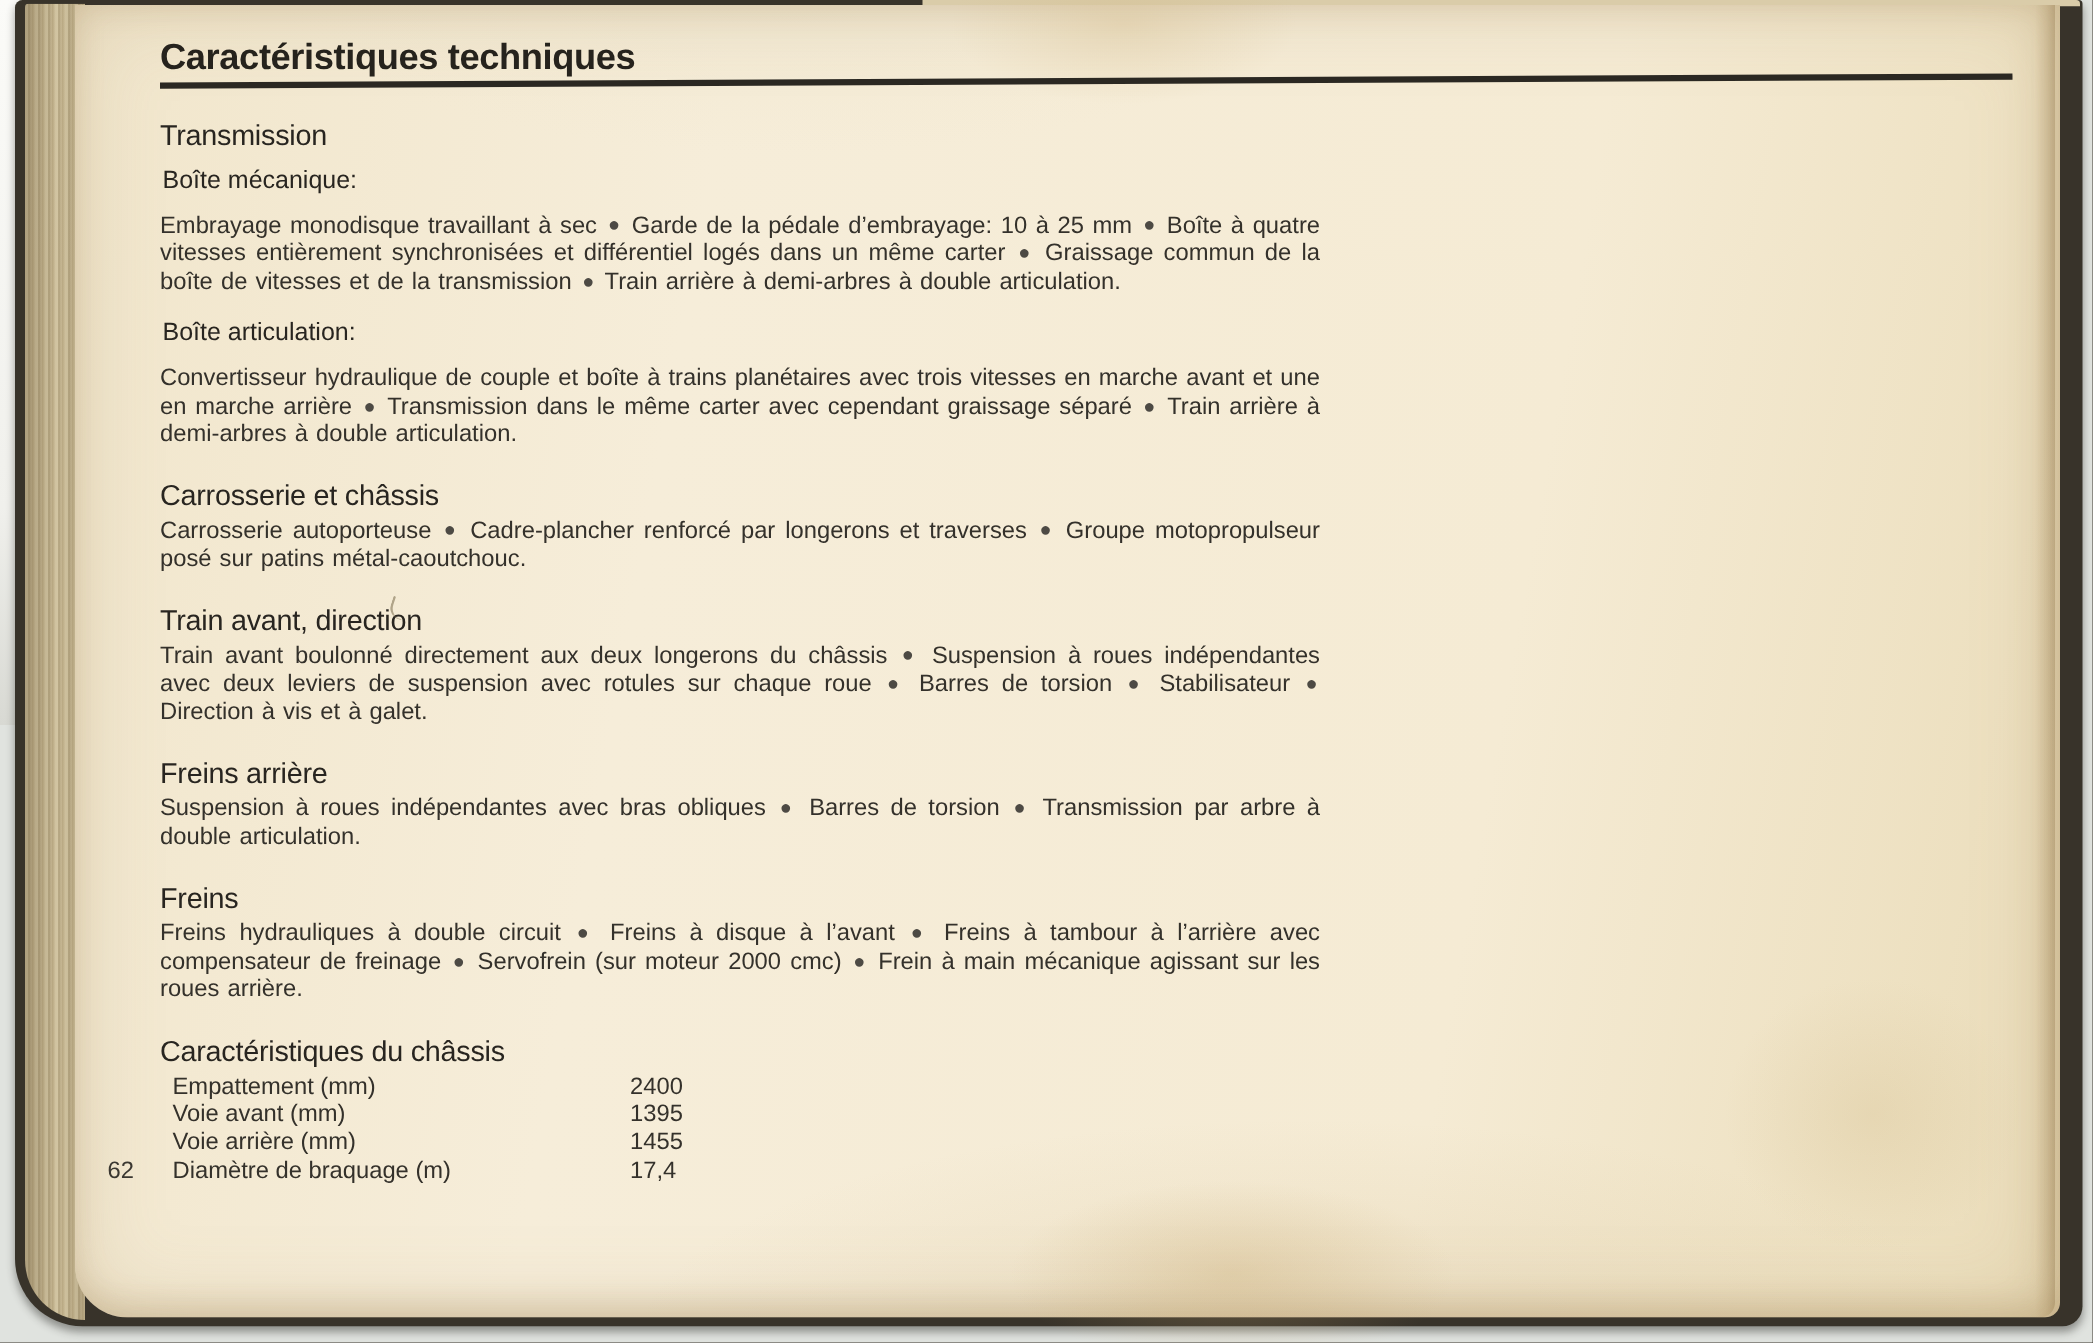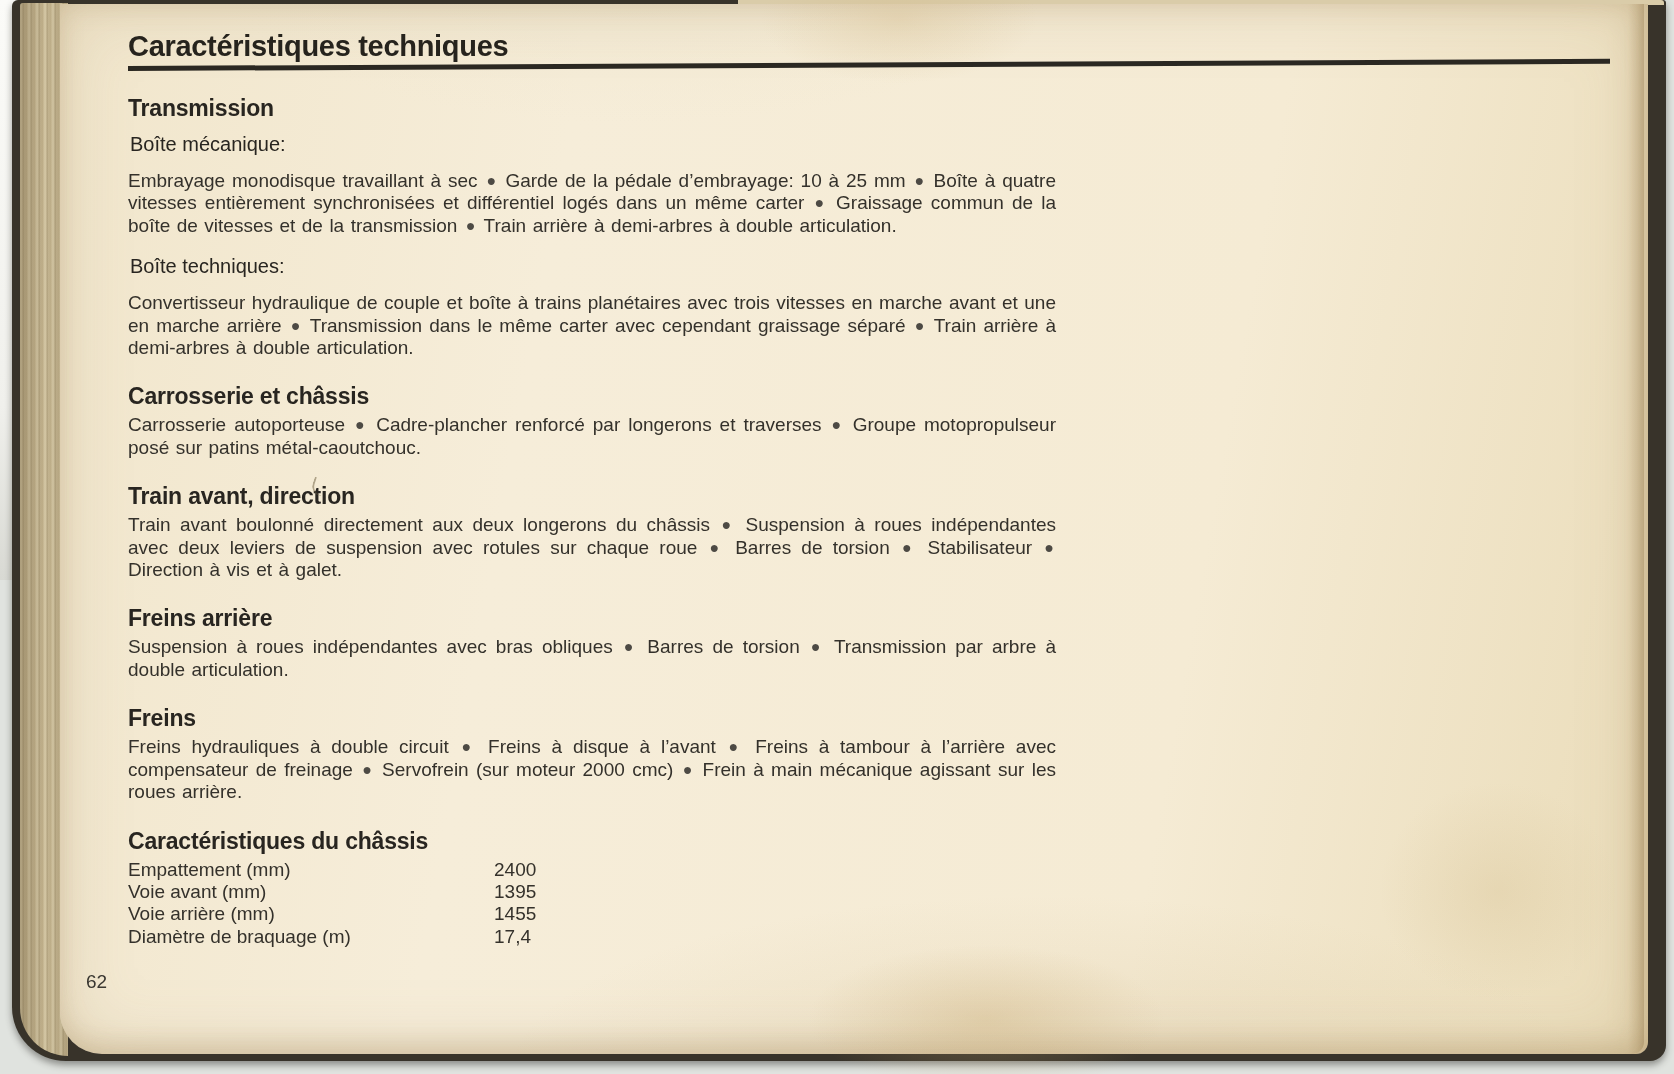--- a/index.html
+++ b/index.html
@@ -100,21 +100,21 @@
     transform-origin: left center;
   }
 
   
   .column {
     width: 928px;
   }
   .c-h2 {
     font-size: 23px;
     line-height: 26px;
-    font-weight: 700;
+    font-weight: 400;
     letter-spacing: -0.2px;
     color: #282520;
     margin: 24px 0 0 0;
   }
   .c-h3 {
     font-size: 20px;
     line-height: 22px;
     font-weight: 400;
     color: #282520;
     margin: 18px 0 0 2px;
@@ -138,28 +138,28 @@
     padding: 0 2px;
   }
 
   
   .chassis-rows {
     margin-top: 5px;
     font-size: 19px;
     line-height: 22.4px;
     color: #34312b;
   }
-  .trow { display: flex; }
+  .trow { display: flex; margin-left: 10px; }
   .tlabel { width: 366px; }
   .tvalue { }
 
   .page-number {
     position: absolute;
     left: 26px;
-    top: 967px;
+    top: 922px;
     font-size: 19px;
     color: #3a3731;
   }
 
   
   .stain {
     position: absolute;
     border-radius: 50%;
     pointer-events: none;
   }
@@ -206,21 +206,21 @@
 
     <div class="page-inner">
       <h1 class="title">Caractéristiques techniques</h1>
       <div class="rule"></div>
 
       <main class="column">
         <div id="content">
             <div class="c-h2">Transmission</div>
             <div class="c-h3">Boîte mécanique:</div>
             <div class="c-p">Embrayage monodisque travaillant à sec <span class="bullet">●</span> Garde de la pédale d’embrayage: 10 à 25 mm <span class="bullet">●</span> Boîte à quatre vitesses entièrement synchronisées et différentiel logés dans un même carter <span class="bullet">●</span> Graissage commun de la boîte de vitesses et de la transmission <span class="bullet">●</span> Train arrière à demi-arbres à double articulation.</div>
-            <div class="c-h3">Boîte techniques:</div>
+            <div class="c-h3">Boîte articulation:</div>
             <div class="c-p">Convertisseur hydraulique de couple et boîte à trains planétaires avec trois vitesses en marche avant et une en marche arrière <span class="bullet">●</span> Transmission dans le même carter avec cependant graissage séparé <span class="bullet">●</span> Train arrière à demi-arbres à double articulation.</div>
             <div class="c-h2">Carrosserie et châssis</div>
             <div class="c-p">Carrosserie autoporteuse <span class="bullet">●</span> Cadre-plancher renforcé par longerons et traverses <span class="bullet">●</span> Groupe motopropulseur posé sur patins métal-caoutchouc.</div>
             <div class="c-h2">Train avant, direction</div>
             <div class="c-p">Train avant boulonné directement aux deux longerons du châssis <span class="bullet">●</span> Suspension à roues indépendantes avec deux leviers de suspension avec rotules sur chaque roue <span class="bullet">●</span> Barres de torsion <span class="bullet">●</span> Stabilisateur <span class="bullet">●</span> Direction à vis et à galet.</div>
             <div class="c-h2">Freins arrière</div>
             <div class="c-p">Suspension à roues indépendantes avec bras obliques <span class="bullet">●</span> Barres de torsion <span class="bullet">●</span> Transmission par arbre à double articulation.</div>
             <div class="c-h2">Freins</div>
             <div class="c-p">Freins hydrauliques à double circuit <span class="bullet">●</span> Freins à disque à l’avant <span class="bullet">●</span> Freins à tambour à l’arrière avec compensateur de freinage <span class="bullet">●</span> Servofrein (sur moteur 2000 cmc) <span class="bullet">●</span> Frein à main mécanique agissant sur les roues arrière.</div>
           </div>

